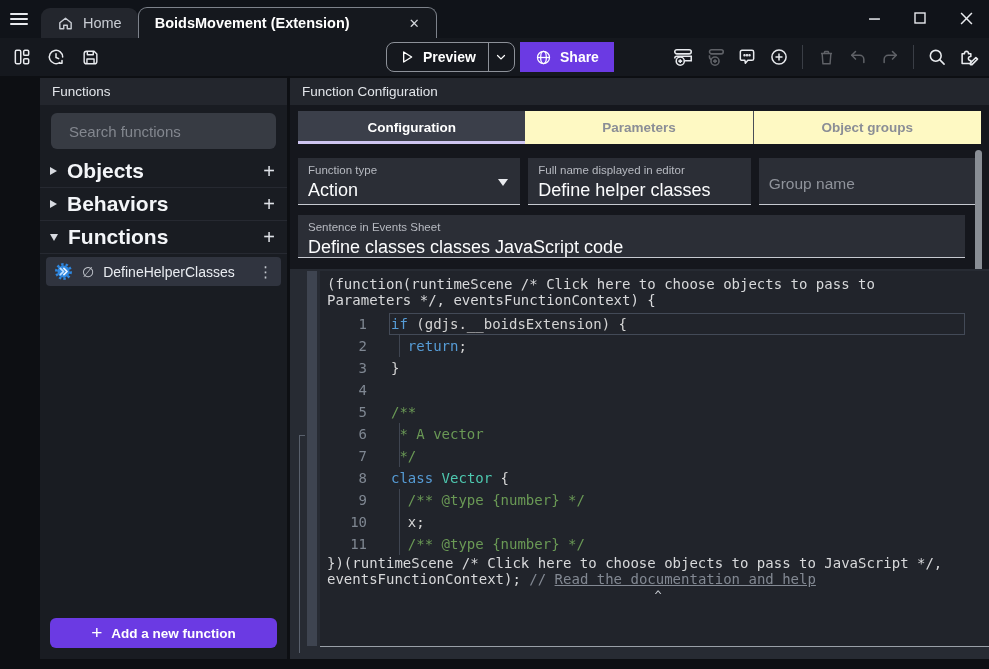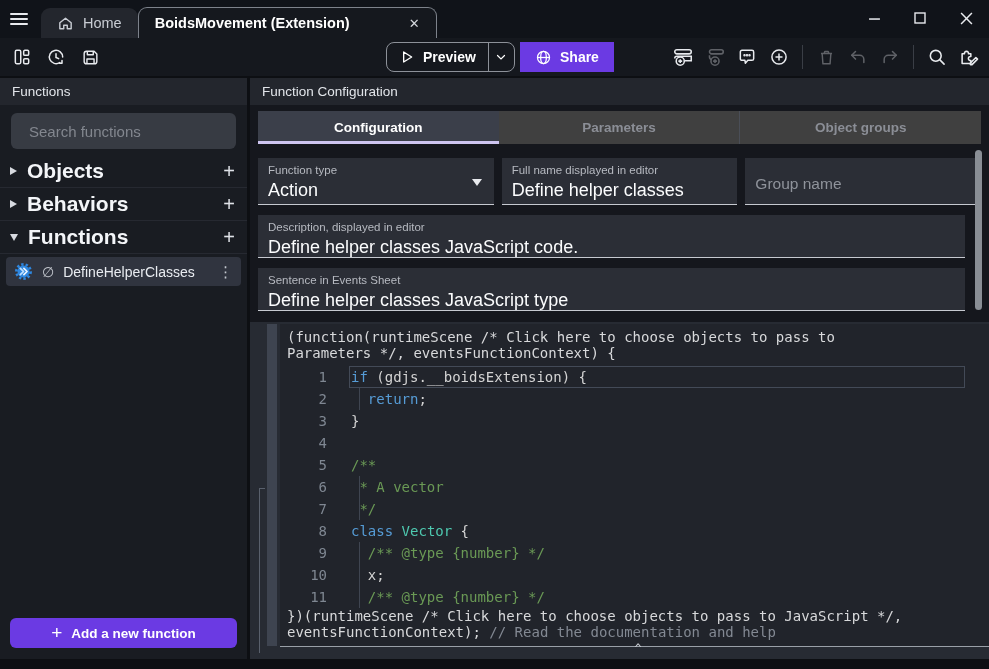--- a/index.html
+++ b/index.html
@@ -26,21 +26,21 @@
   .preview-btn { position:absolute; left:386px; top:4px; height:30px; display:flex; align-items:center; border:1px solid #8d9199; border-radius:8px; cursor:pointer; }
   .preview-main { display:flex; align-items:center; gap:8px; padding:0 12px; height:100%; }
   .preview-label { font-weight:bold; font-size:14px; color:#fff; }
   .preview-caret { width:26px; height:100%; display:flex; align-items:center; justify-content:center; border-left:1px solid #8d9199; }
   .share-btn { position:absolute; left:520px; top:4px; height:30px; display:flex; align-items:center; gap:8px; padding:0 15px; background:var(--accent,#6b3ae3); border-radius:0; cursor:pointer; }
   .share-label { font-weight:bold; font-size:14px; color:#fff; }
   .tool-right { position:absolute; right:6px; top:5px; display:flex; align-items:center; gap:4px; }
   .vdiv { width:1px; height:24px; background:#3a3e46; margin:0 5px; }
 
   
-  .main { display:flex; gap:3px; height:593px; background:#0d0f13; padding-bottom:10px; border-top:2px solid #0d0f13; }
+  .main { display:flex; gap:3px; height:593px; background:#0d0f13; padding-bottom:10px; border-top:2px solid #0d0f13;padding-left:40px; }
   .panel-header { height:27px; background:#23262d; display:flex; align-items:center; padding-left:12px; font-size:13.5px; color:#e2e5ea; flex:none; }
 
   
   .left-panel { width:247px; background:#191c22; display:flex; flex-direction:column; }
   .search-box { margin:8px 11px 6px 11px; height:36px; background:#373b43; border-radius:6px; display:flex; align-items:center; padding:0 10px; gap:8px; flex:none; }
   .search-box input { flex:1; background:transparent; border:none; outline:none; color:#e8eaee; font-size:15px; font-family:"Liberation Sans",sans-serif; }
   .search-box input::placeholder { color:#83878f; }
   .tree-row { height:33px; display:flex; align-items:center; padding:0 12px 0 10px; border-bottom:1px solid #262931; cursor:pointer; flex:none; }
   .tree-row:first-of-type { border-top:1px solid #262931; }
   .arr { width:0; height:0; margin-right:10px; }
@@ -52,21 +52,21 @@
   .fn-private { color:#c3c7ce; font-size:14px; }
   .fn-label { color:#e9ecf1; font-size:14px; flex:1; }
   .fn-menu { color:#c3c7ce; font-size:15px; cursor:pointer; letter-spacing:0; }
   .lp-spacer { flex:1; }
   .add-btn { margin:0 10px 11px 10px; height:30px; background:var(--accent,#6b3ae3); border-radius:6px; display:flex; align-items:center; justify-content:center; gap:9px; color:#fff; font-weight:bold; font-size:13.5px; cursor:pointer; flex:none; }
   .add-plus { font-size:19px; font-weight:300; }
 
   
   .right-panel { flex:1; background:#15171d; display:flex; flex-direction:column; }
   .cfg-tabs { display:flex; margin:6px 8px 0 8px; height:33px; flex:none; }
-  .cfg-tab { flex:1; display:flex; align-items:center; justify-content:center; font-weight:bold; font-size:13.5px; background:#404040; color:#8b8e96; cursor:pointer; position:relative; }
+  .cfg-tab { flex:1; display:flex; align-items:center; justify-content:center; font-weight:bold; font-size:13.5px; background:#fef9c3; color:#8b8e96; cursor:pointer; position:relative; }
   .cfg-tab.active { background:#3b3f4a; color:#ffffff; box-shadow:inset 0 -3px 0 var(--tab-underline,#cec5f1); }
   .cfg-tab.sep { border-left:1px solid #4a4e57; }
   .cfg-content { padding:14px 8px 8px 8px; position:relative; flex:none; }
   .cfg-row { display:flex; gap:8px; }
   .field { background:#2b2e36; border-bottom:1px solid #c6c9d0; padding:6px 10px 5px 10px; cursor:text; position:relative; }
   .field.h1 { flex:1; height:47px; }
   .field.full { height:43px; margin-top:10px; margin-right:16px; }
   .f-label { font-size:11.5px; color:#b7bac1; }
   .f-value { font-size:18px; color:#fbfcfd; margin-top:4px; white-space:nowrap; overflow:hidden; }
   .f-placeholder { font-size:15.5px; color:#8f939b; margin-top:11px; }
@@ -81,21 +81,21 @@
   .wrap-line { line-height:16px; color:#d8d9db; white-space:pre; }
   .code-lines { margin-top:5px; }
   .code-line { height:22px; display:flex; align-items:center; position:relative; }
   .code-line.current::after { content:''; position:absolute; left:62px; right:24px; top:0; bottom:0; border:1px solid #434a57; pointer-events:none; }
   .ln { width:40px; text-align:right; color:#7f8792; flex:none; }
   .lc { margin-left:24px; white-space:pre; position:relative; }
   .lc.guide::before { content:''; position:absolute; left:8px; top:-3px; bottom:-3px; width:1px; background:#3f4551; }
   .tok-k { color:var(--kw,#569cd6); } .tok-t { color:var(--type,#4ec9b0); } .tok-c { color:var(--comment,#6a9955); } .tok-p { color:#d4d4d4; }
   .footer-line { line-height:16px; color:#d8d9db; white-space:pre; }
   .footer-comment { color:#838993; }
-  .footer-link { color:#838993; cursor:pointer; }
+  .footer-link { color:#838993; text-decoration:underline; cursor:pointer; }
   .caret-row { text-align:center; color:#c8ccd2; font-size:12px; line-height:14px; margin-top:2px; }
 
   svg { display:block; }
 </style>
 </head>
 <body>
 
 <div class="window">
 
   <div class="titlebar">
@@ -314,26 +314,22 @@
           </div>
           <div class="field h1">
             <div class="f-label">Full name displayed in editor</div>
             <div class="f-value">Define helper classes</div>
           </div>
           <div class="field h1">
             <div class="f-placeholder">Group name</div>
           </div>
         </div>
         <div class="field full">
-          <div class="f-label">Description, displayed in editor</div>
-          <div class="f-value">Define helper classes JavaScript code.</div>
-        </div>
-        <div class="field full">
           <div class="f-label">Sentence in Events Sheet</div>
-          <div class="f-value">Define helper classes JavaScript type</div>
+          <div class="f-value">Define classes classes JavaScript code</div>
         </div>
         <div class="cfg-scrollbar"></div>
       </div>
 
       <div class="events-area">
         <div class="evt-bracket"></div>
         <div class="evt-dragbar"></div>
         <div class="code-editor">
           <div class="wrap-line">(function(runtimeScene /* Click here to choose objects to pass to</div>
           <div class="wrap-line">Parameters */, eventsFunctionContext) {</div>

